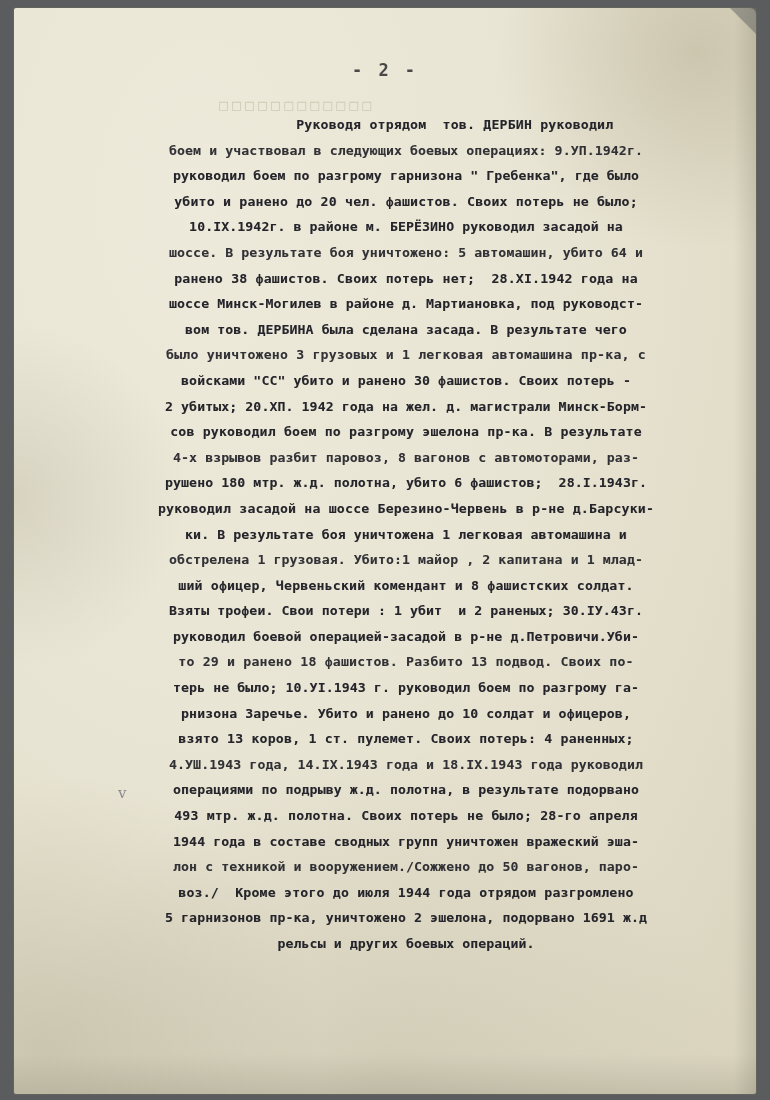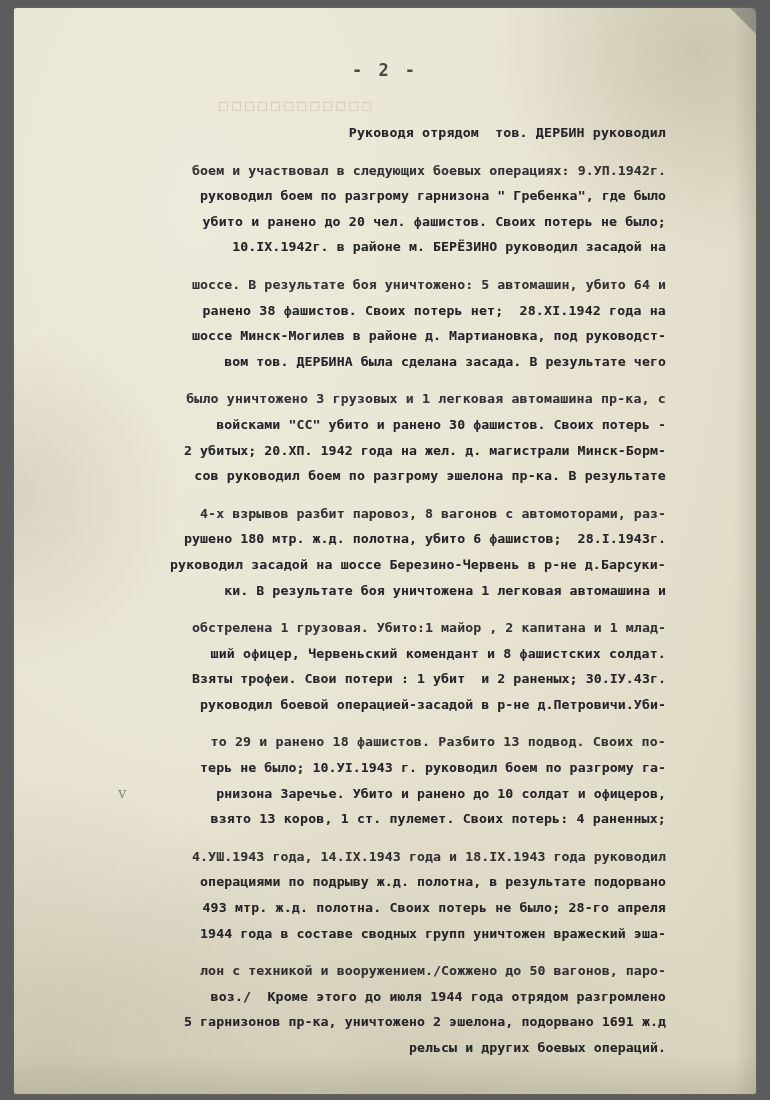--- a/index.html
+++ b/index.html
@@ -94,41 +94,41 @@
     font-weight: bold;
     opacity: 0.55;
     white-space: nowrap;
     overflow: hidden;
   }
 
   
   .body-text {
     position: absolute;
     left: 132px;
-    top: 112px;
+    top: 104px;
     width: 520px;
     color: #24242a;
     font-family: "DejaVu Sans Mono", monospace;
     font-size: 13.1px;
     line-height: 25.6px;
     letter-spacing: 0.15px;
-    text-align: right;
+    text-align: center;
     font-weight: bold;
     text-shadow: 0.4px 0.2px 0 rgba(40,40,45,0.25);
   }
   .body-text p {
     margin: 0;
     white-space: pre-wrap;
   }
   .line {
     display: block;
     white-space: pre;
   }
   
-  .line:nth-child(4n+2) { opacity: 0.93; margin-top: 12px; }
+  .line:nth-child(4n+2) { opacity: 0.93; }
   .line:nth-child(3n+1) { letter-spacing: 0.25px; }
 
   
   .pencil-mark {
     position: absolute;
     left: 104px;
     top: 776px;
     font-size: 15px;
     color: #4b4f63;
     opacity: 0.6;

